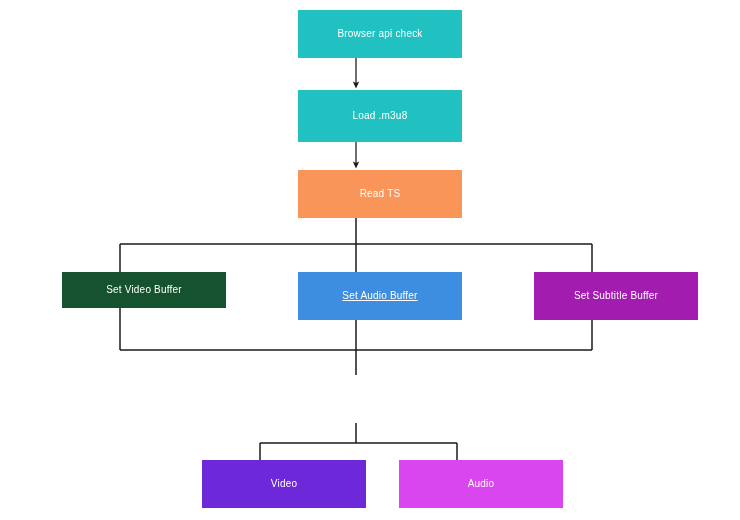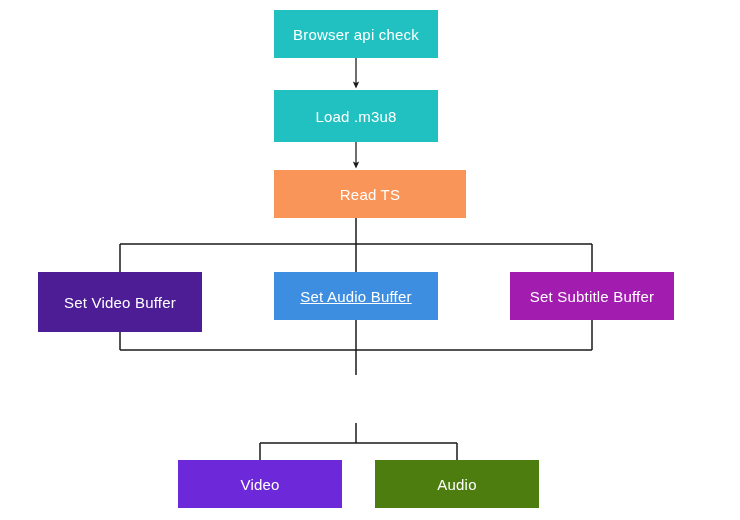--- a/index.html
+++ b/index.html
@@ -24,27 +24,28 @@
     width: 740px;
     height: 520px;
   }
   .node {
     position: absolute;
     display: flex;
     align-items: center;
     justify-content: center;
     box-sizing: border-box;
     color: #ffffff;
-    font-size: 15px;
+    font-size: 10px;
     font-weight: 400;
     letter-spacing: 0.2px;
     line-height: 1;
     text-align: center;
     white-space: nowrap;
     z-index: 5;
+    margin-left: 24px;
   }
 </style>
 </head>
 <body>
 
 <div id="canvas" style="width: 740px; height: 520px; background: rgb(255, 255, 255);">
 
   <svg id="edges" viewBox="0 0 740 520" xmlns="http://www.w3.org/2000/svg">
     <defs>
       <marker id="arrowhead" markerWidth="9" markerHeight="9" refX="4.2" refY="4" orient="auto" markerUnits="userSpaceOnUse">
@@ -69,20 +70,20 @@
     <line x1="356" y1="350" x2="356" y2="375" stroke="#1a1a1a" stroke-width="1.5"></line>
 
     <line x1="356" y1="423" x2="356" y2="443" stroke="#1a1a1a" stroke-width="1.5"></line>
     <line x1="260" y1="443" x2="457" y2="443" stroke="#1a1a1a" stroke-width="1.5"></line>
     <line x1="260" y1="443" x2="260" y2="460" stroke="#1a1a1a" stroke-width="1.5"></line>
     <line x1="457" y1="443" x2="457" y2="460" stroke="#1a1a1a" stroke-width="1.5"></line>
   </svg>
 
   <div class="node" style="left: 274px; top: 10px; width: 164px; height: 48px; background: rgb(33, 193, 193); color: rgb(255, 255, 255);">Browser api check</div>
   <div class="node" style="left: 274px; top: 90px; width: 164px; height: 52px; background: rgb(33, 193, 193); color: rgb(255, 255, 255);">Load .m3u8</div>
-  <div class="node" style="left: 274px; top: 170px; width: 192px; height: 48px; background: rgb(249, 149, 88); color: rgb(255, 255, 255);">Read TS</div>
-  <div class="node" style="left: 38px; top: 272px; width: 164px; height: 60px; background: #4c1d95; color: rgb(255, 255, 255);">Set Video Buffer</div>
+  <div class="node" style="left: 274px; top: 170px; width: 164px; height: 48px; background: rgb(249, 149, 88); color: rgb(255, 255, 255);">Read TS</div>
+  <div class="node" style="left: 38px; top: 272px; width: 164px; height: 36px; background: #14532d; color: rgb(255, 255, 255);">Set Video Buffer</div>
   <div class="node" style="left: 274px; top: 272px; width: 164px; height: 48px; background: rgb(61, 142, 224); color: rgb(255, 255, 255); text-decoration: underline;">Set Audio Buffer</div>
   <div class="node" style="left: 510px; top: 272px; width: 164px; height: 48px; background: #a21caf; color: rgb(255, 255, 255);">Set Subtitle Buffer</div>
   <div class="node" style="left: 178px; top: 460px; width: 164px; height: 48px; background: #6d28d9; color: rgb(255, 255, 255);">Video</div>
-  <div class="node" style="left: 375px; top: 460px; width: 164px; height: 48px; background: #4d7c0f; color: rgb(255, 255, 255);">Audio</div>
+  <div class="node" style="left: 375px; top: 460px; width: 164px; height: 48px; background: #d946ef; color: rgb(255, 255, 255);">Audio</div>
 
 </div>
 
 </body></html>

